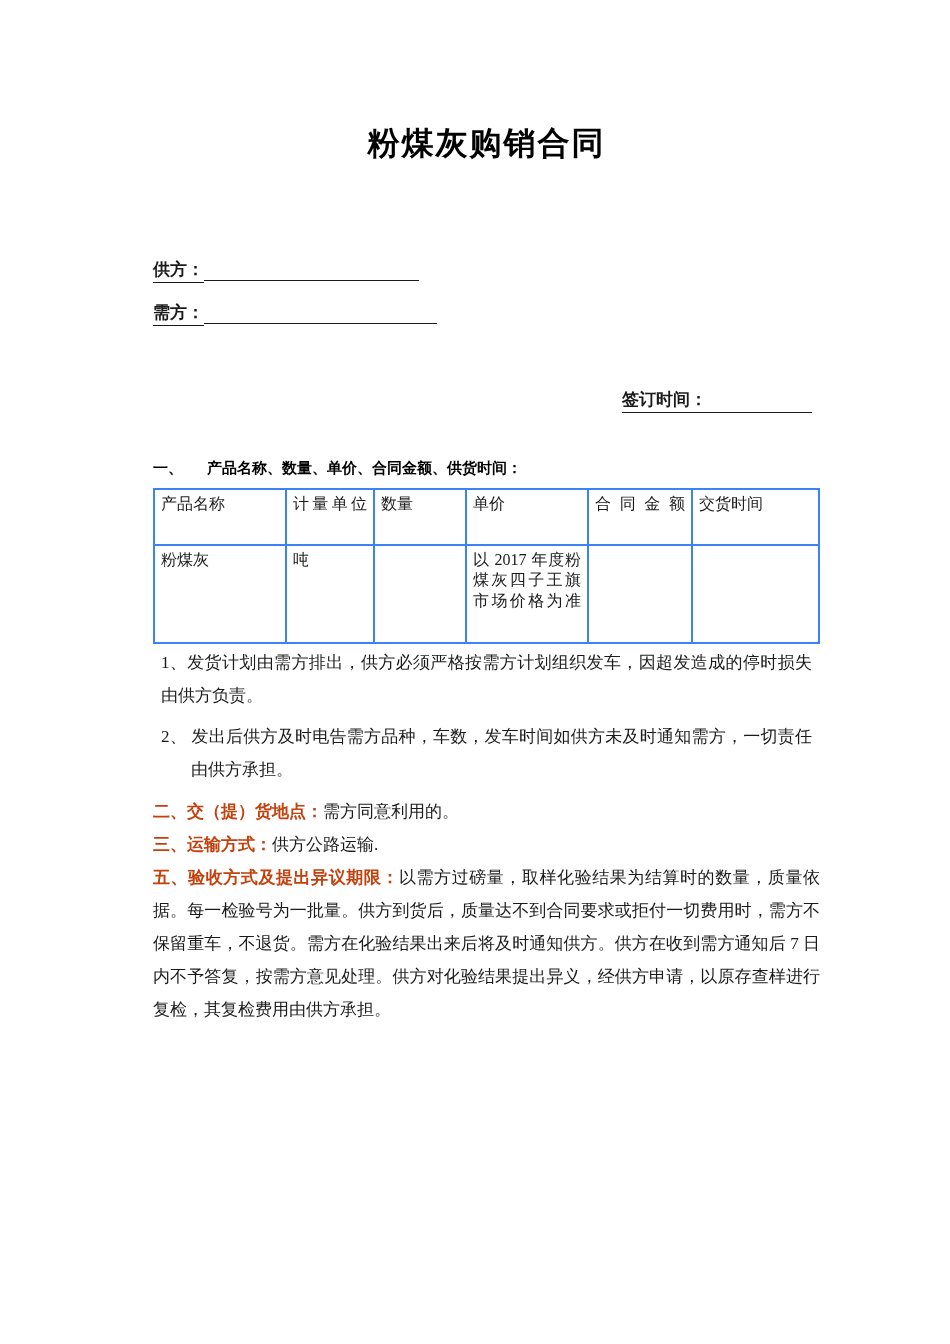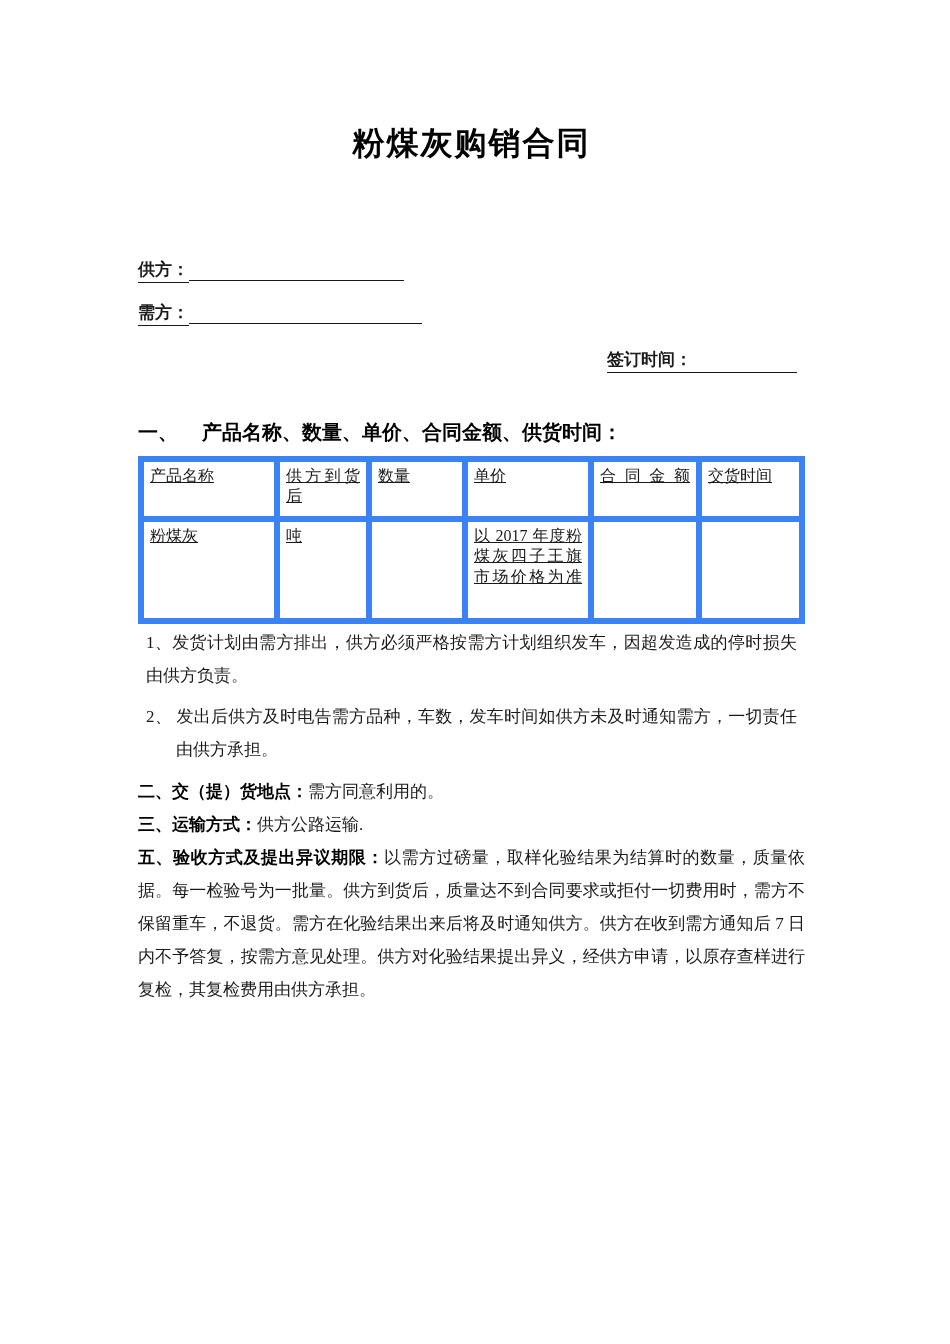--- a/index.html
+++ b/index.html
@@ -17,21 +17,21 @@
   }
   .page {
     position: relative;
     width: 950px;
     height: 1344px;
     box-sizing: border-box;
     padding: 0;
   }
   .content {
     position: absolute;
-    left: 138px;
+    left: 153px;
     top: 0;
     width: 667px;
   }
 
   
   .doc-title {
     text-align: center;
     font-family: "DejaVu Sans", "Liberation Sans", sans-serif;
     font-weight: bold;
     font-size: 32px;
@@ -73,51 +73,51 @@
     margin-top: 22px;
     padding-right: 8px;
   }
   .sign-label {
     font-family: "DejaVu Sans", "Liberation Sans", sans-serif;
     font-weight: bold;
     font-size: 17px;
     white-space: nowrap;
     border-bottom: 1.5px solid #1a1a1a;
     padding-bottom: 1px;
+    margin-top: 40px;
   }
   .blank-sign {
     width: 105px;
     border-bottom: 1.5px solid #1a1a1a;
     height: 19px;
   }
 
   
   .sec1-heading {
     font-family: Liberation Sans, sans-serif;
     font-weight: bold;
-    font-size: 20px;
+    font-size: 15px;
     margin-top: 46px;
     margin-bottom: 10px;
     color: #000;
   }
   .sec1-num { margin-right: 24px; }
 
   
   table.product-table {
     border-collapse: collapse;
     width: 667px;
     table-layout: fixed;
     font-size: 16px;
   }
   table.product-table td {
-    border: 6px solid #3b82f6;
+    border: 2px solid #3b82f6;
     vertical-align: top;
     padding: 4px 6px;
     line-height: 1.28;
-    text-decoration: underline;
   }
   .col-name   { width: 118px; }
   .col-unit   { width: 74px; }
   .col-qty    { width: 78px; }
   .col-price  { width: 108px; }
   .col-amount { width: 90px; }
   .col-time   { width: auto; }
 
   .th-justify {
     text-align: justify;
@@ -146,21 +146,21 @@
   
   .section {
     font-size: 17px;
     line-height: 1.95;
     margin: 0;
     text-align: justify;
   }
   .section-label {
     font-family: "DejaVu Sans", "Liberation Sans", sans-serif;
     font-weight: bold;
-    color: #000000;
+    color: #c2410c;
   }
   .section-body {
     font-family: "Liberation Serif", "DejaVu Serif", serif;
   }
 </style>
 </head>
 <body>
 
 <div class="page">
   <div class="content">
@@ -187,21 +187,21 @@
     </div>
 
     <div class="sec1-heading">
       <span class="sec1-num">一、</span><span>产品名称、数量、单价、合同金额、供货时间：</span>
     </div>
 
     <table class="product-table">
       <tbody>
         <tr class="head-row">
           <td class="col-name">产品名称</td>
-          <td class="col-unit th-justify">供方到货后</td>
+          <td class="col-unit th-justify">计量单位</td>
           <td class="col-qty">数量</td>
           <td class="col-price">单价</td>
           <td class="col-amount th-justify">合同金额</td>
           <td class="col-time">交货时间</td>
         </tr>
         <tr class="body-row">
           <td class="cell-center">粉煤灰</td>
           <td class="cell-center">吨</td>
           <td class="cell-center"></td>
           <td class="th-justify">以 2017 年度粉煤灰四子王旗市场价格为准</td>

